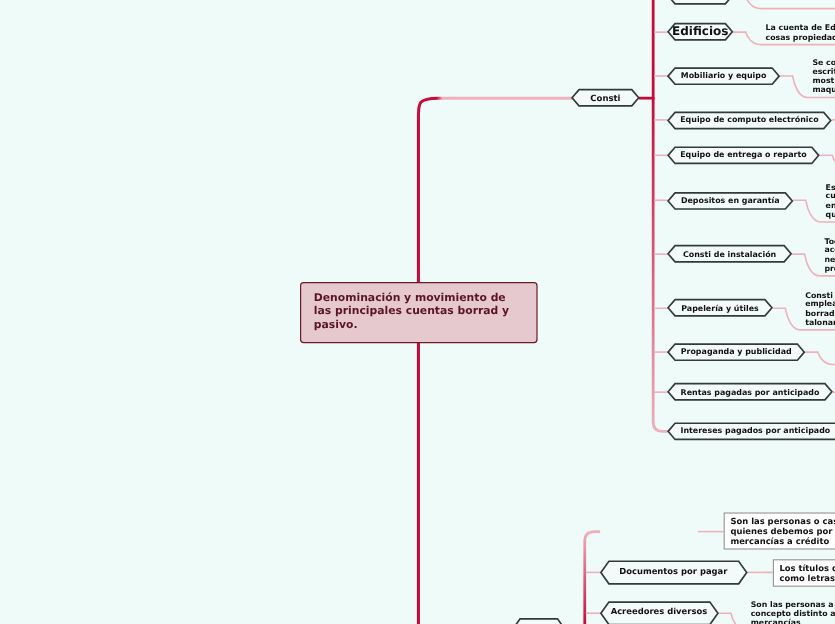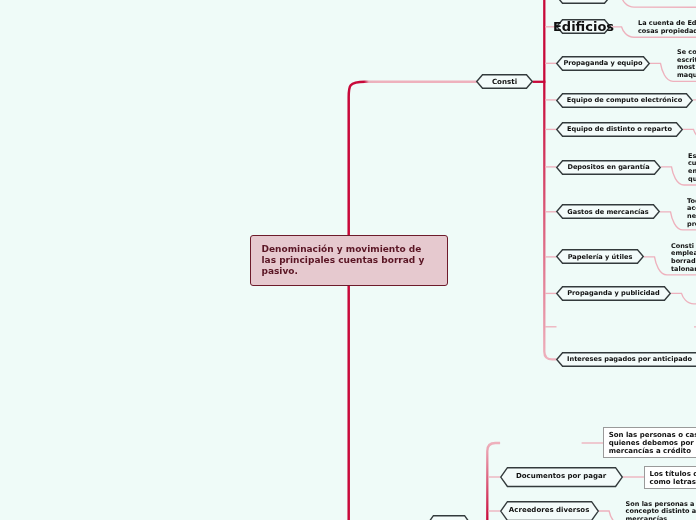--- a/index.html
+++ b/index.html
@@ -134,63 +134,69 @@
 <div class="hex" style="left:556.0px;top:-10.6px;width:55.0px;height:14.9px">
       <svg width="55.0" height="14.9" viewBox="0 0 55.0 14.9">
         <polygon points="0.7,7.45 6.50,0.7 48.50,0.7 54.30,7.45 48.50,14.20 6.50,14.20" fill="#f3fbfa" stroke="#333a3c" stroke-width="1.40"></polygon>
       </svg>
       <span class="hexlabel" style="font-size:6.60px"></span>
     </div>
 <div class="hex" style="left:556.0px;top:19.4px;width:55.0px;height:14.9px">
       <svg width="55.0" height="14.9" viewBox="0 0 55.0 14.9">
         <polygon points="0.7,7.45 6.50,0.7 48.50,0.7 54.30,7.45 48.50,14.20 6.50,14.20" fill="#f3fbfa" stroke="#333a3c" stroke-width="1.40"></polygon>
       </svg>
-      <span class="hexlabel" style="font-size:13px">Edificios</span>
+      <span class="hexlabel" style="font-size:10px">Edificios</span>
     </div>
 <div class="hex" style="left:556.0px;top:55.8px;width:94.0px;height:14.9px">
       <svg width="94.0" height="14.9" viewBox="0 0 94.0 14.9">
         <polygon points="0.7,7.45 6.50,0.7 87.50,0.7 93.30,7.45 87.50,14.20 6.50,14.20" fill="#f3fbfa" stroke="#333a3c" stroke-width="1.40"></polygon>
       </svg>
-      <span class="hexlabel" style="font-size:6.60px">Propaganda y equipo</span>
+      <span class="hexlabel" style="font-size:6.60px">Mobiliario y equipo</span>
     </div>
 <div class="hex" style="left:556.0px;top:92.5px;width:137.0px;height:14.9px">
       <svg width="137.0" height="14.9" viewBox="0 0 137.0 14.9">
         <polygon points="0.7,7.45 6.50,0.7 130.50,0.7 136.30,7.45 130.50,14.20 6.50,14.20" fill="#f3fbfa" stroke="#333a3c" stroke-width="1.40"></polygon>
       </svg>
       <span class="hexlabel" style="font-size:6.60px">Equipo de computo electrónico</span>
     </div>
 <div class="hex" style="left:556.0px;top:122.0px;width:127.0px;height:14.9px">
       <svg width="127.0" height="14.9" viewBox="0 0 127.0 14.9">
         <polygon points="0.7,7.45 6.50,0.7 120.50,0.7 126.30,7.45 120.50,14.20 6.50,14.20" fill="#f3fbfa" stroke="#333a3c" stroke-width="1.40"></polygon>
       </svg>
-      <span class="hexlabel" style="font-size:6.60px">Equipo de distinto o reparto</span>
+      <span class="hexlabel" style="font-size:6.60px">Equipo de entrega o reparto</span>
     </div>
 <div class="hex" style="left:556.0px;top:159.5px;width:105.0px;height:14.9px">
       <svg width="105.0" height="14.9" viewBox="0 0 105.0 14.9">
         <polygon points="0.7,7.45 6.50,0.7 98.50,0.7 104.30,7.45 98.50,14.20 6.50,14.20" fill="#f3fbfa" stroke="#333a3c" stroke-width="1.40"></polygon>
       </svg>
       <span class="hexlabel" style="font-size:6.60px">Depositos en garantía</span>
     </div>
 <div class="hex" style="left:556.0px;top:204.4px;width:104.0px;height:14.9px">
       <svg width="104.0" height="14.9" viewBox="0 0 104.0 14.9">
         <polygon points="0.7,7.45 6.50,0.7 97.50,0.7 103.30,7.45 97.50,14.20 6.50,14.20" fill="#f3fbfa" stroke="#333a3c" stroke-width="1.40"></polygon>
       </svg>
-      <span class="hexlabel" style="font-size:6.60px">Gastos de mercancías</span>
+      <span class="hexlabel" style="font-size:6.60px">Consti de instalación</span>
     </div>
 <div class="hex" style="left:556.0px;top:249.4px;width:88.0px;height:14.9px">
       <svg width="88.0" height="14.9" viewBox="0 0 88.0 14.9">
         <polygon points="0.7,7.45 6.50,0.7 81.50,0.7 87.30,7.45 81.50,14.20 6.50,14.20" fill="#f3fbfa" stroke="#333a3c" stroke-width="1.40"></polygon>
       </svg>
       <span class="hexlabel" style="font-size:6.60px">Papelería y útiles</span>
     </div>
 <div class="hex" style="left:556.0px;top:285.9px;width:115.0px;height:14.9px">
       <svg width="115.0" height="14.9" viewBox="0 0 115.0 14.9">
         <polygon points="0.7,7.45 6.50,0.7 108.50,0.7 114.30,7.45 108.50,14.20 6.50,14.20" fill="#f3fbfa" stroke="#333a3c" stroke-width="1.40"></polygon>
       </svg>
       <span class="hexlabel" style="font-size:6.60px">Propaganda y publicidad</span>
+    </div>
+<div class="hex" style="left:556.0px;top:319.4px;width:138.0px;height:14.9px">
+      <svg width="138.0" height="14.9" viewBox="0 0 138.0 14.9">
+        <polygon points="0.7,7.45 6.50,0.7 131.50,0.7 137.30,7.45 131.50,14.20 6.50,14.20" fill="#f3fbfa" stroke="#333a3c" stroke-width="1.40"></polygon>
+      </svg>
+      <span class="hexlabel" style="font-size:6.60px">Rentas pagadas por anticipado</span>
     </div>
 <div class="hex" style="left:556.0px;top:351.9px;width:147.0px;height:14.9px">
       <svg width="147.0" height="14.9" viewBox="0 0 147.0 14.9">
         <polygon points="0.7,7.45 6.50,0.7 140.50,0.7 146.30,7.45 140.50,14.20 6.50,14.20" fill="#f3fbfa" stroke="#333a3c" stroke-width="1.40"></polygon>
       </svg>
       <span class="hexlabel" style="font-size:6.60px">Intereses pagados por anticipado</span>
     </div>
 <div class="centerbox" style="left:250.0px;top:235.0px;width:198.0px;height:51.0px"></div>
 <div class="centertext" style="left:261.5px;top:244.0px;width:178.0px">Denominación y movimiento de
 las principales cuentas borrad y

